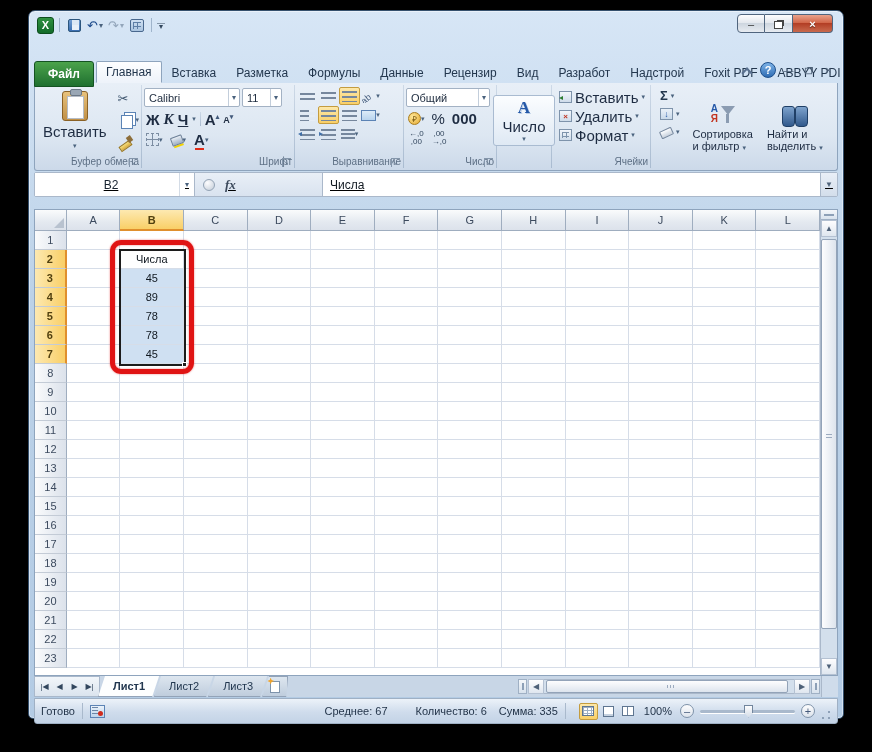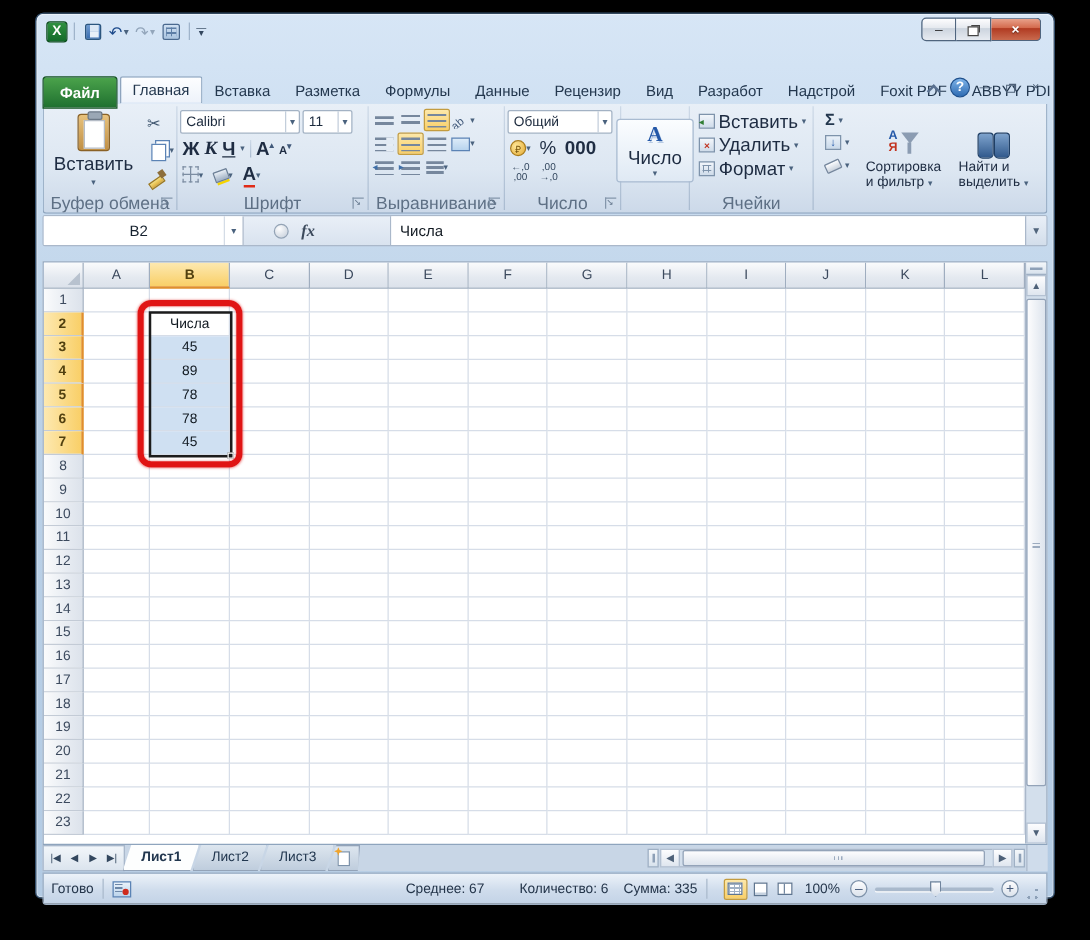--- a/index.html
+++ b/index.html
@@ -45,21 +45,21 @@
   .chev-up { width:16px; height:14px; position:relative; }
   .chev-up:before { content:""; position:absolute; left:4px; top:6px; width:6px; height:6px; border-left:2px solid #5a7190; border-top:2px solid #5a7190; transform:rotate(45deg); }
   .helpbtn { width:16px; height:16px; border-radius:50%; background:linear-gradient(#7db3e8,#2f6cb3); border:1px solid #1d4f8c; color:#fff; font-size:11px; font-weight:bold; display:flex; align-items:center; justify-content:center; }
   .wsm { width:15px; height:13px; display:flex; align-items:center; justify-content:center; color:#4e6178; font-size:10px; }
   .wsm .restore-glyph{ transform:scale(.8); border-color:#4e6178; box-shadow:2px -2px 0 -1px #4e6178; background:transparent;}
 
   
   .ribbon { height:88px; margin:0 5px; background:linear-gradient(#e8eff7,#dde7f2 60%, #ccd9e9); border:1px solid #8ea4bd; border-top:none; border-radius:0 0 3px 3px; display:flex; overflow:hidden; }
   .rgroup { display:flex; flex-direction:column; position:relative; padding:2px 2px 0; }
   .gbody { flex:1; display:flex; }
-  .glabel { height:15px; font-size:14px; color:#5e7085; text-align:center; line-height:14px; position:relative; white-space:nowrap; }
+  .glabel { height:15px; font-size:10px; color:#5e7085; text-align:right; line-height:14px; position:relative; white-space:nowrap; }
   .launcher { position:absolute; right:1px; top:3px; width:9px; height:9px; border-left:1px solid #8496ab; border-top:1px solid #8496ab; }
   .launcher:before { content:"↘"; position:absolute; left:0; top:-3px; font-size:7px; color:#65788e; }
   .gsep { width:1px; background:linear-gradient(#cdd9e7,#a9bbd0); margin:2px 0; }
   .rlabel { font-size:15px; color:#1e2c42; }
   .sbtn { display:flex; align-items:center; gap:3px; padding:1px 3px; border-radius:2px; height:20px; }
   .bigbtn { display:flex; flex-direction:column; align-items:center; justify-content:center; gap:2px; padding:2px 4px; border-radius:3px; }
 
   
   .clipboard-ic { width:26px; height:30px; background:linear-gradient(#e8c27c,#c08f45); border:1px solid #8a6227; border-radius:3px; position:relative; }
   .clipboard-ic:before { content:""; position:absolute; left:7px; top:-3px; width:10px; height:5px; background:#9aa7b5; border:1px solid #6b7887; border-radius:2px; }
@@ -116,25 +116,25 @@
   .sort-ic .ay { position:absolute; left:0; top:0; font-size:10px; font-weight:bold; line-height:10px; color:#2458a8; }
   .sort-ic .ay b { color:#c2331f; display:block; }
   .funnel { position:absolute; right:0; top:2px; width:0; height:0; border-left:7px solid transparent; border-right:7px solid transparent; border-top:9px solid #8b9cb2; }
   .funnel:after { content:""; position:absolute; left:-1.5px; top:-1px; width:3px; height:9px; background:#8b9cb2; }
   .binoc { position:relative; width:26px; height:20px; margin-top:2px; }
   .binoc:before, .binoc:after { content:""; position:absolute; top:0; width:11px; height:19px; background:linear-gradient(#7ea3cd,#31598c); border:1px solid #1f3f66; border-radius:3px 3px 4px 4px; }
   .binoc:before { left:0; } .binoc:after { right:0; }
   .two-line { font-size:11px; color:#1e2c42; line-height:12px; }
 
   
-  .fbar { height:25px; margin:1px 5px 12px; background:linear-gradient(#e9eff7,#d9e3ef); border:1px solid #aab8ca; border-radius:2px; display:flex; align-items:stretch; }
+  .fbar { height:25px; margin:1px 5px 12px; background:linear-gradient(#e9eff7,#d9e3ef); border:1px solid #aab8ca; border-radius:2px; display:flex; align-items:stretch;text-decoration:underline; }
   .namebox { width:160px; background:#fff; border-right:1px solid #aab8ca; display:flex; align-items:center; font-size:12px; color:#16222f; padding-left:8px; }
   .namebox .nb-text { flex:1; text-align:center; }
   .nb-dd { width:15px; border-left:1px solid #d4dce6; display:flex; align-items:center; justify-content:center; font-size:8px; color:#4a627e; align-self:stretch; }
-  .fx-zone { width:118px; display:flex; align-items:center; gap:10px; padding-left:24px; border-right:1px solid #aab8ca; }
+  .fx-zone { width:128px; display:flex; align-items:center; gap:10px; padding-left:8px; border-right:1px solid #aab8ca; }
   .fx-circle { width:12px; height:12px; border-radius:50%; background:radial-gradient(circle at 35% 30%, #fdfdfe,#c2ccd8); border:1px solid #93a3b5; }
   .fx { font-family:"Liberation Serif", serif; font-style:italic; font-weight:bold; font-size:13px; color:#3c4a5c; }
   .fvalue { flex:1; background:#fff; display:flex; align-items:center; padding-left:7px; font-size:12px; color:#101820; }
   .fexpand { width:17px; background:linear-gradient(#e9eff7,#d3deeb); border-left:1px solid #aab8ca; display:flex; align-items:center; justify-content:center; font-size:8px; color:#51657c; }
 
   
   .gridzone { position:relative; margin:2px 5px 0; height:467px; background:#fff; border:1px solid #8ea4bd; display:flex; overflow:hidden; }
   .grid { position:relative; flex:1; overflow:hidden; }
   .ghr { display:flex; height:21px; }
   .gh, .corner { background:linear-gradient(#fafbfc,#e4e9f0 60%, #dce2eb); border-right:1px solid #9fadbf; border-bottom:1px solid #9fadbf; color:#3c4a5e; font-size:11px; display:flex; align-items:center; justify-content:center; }

